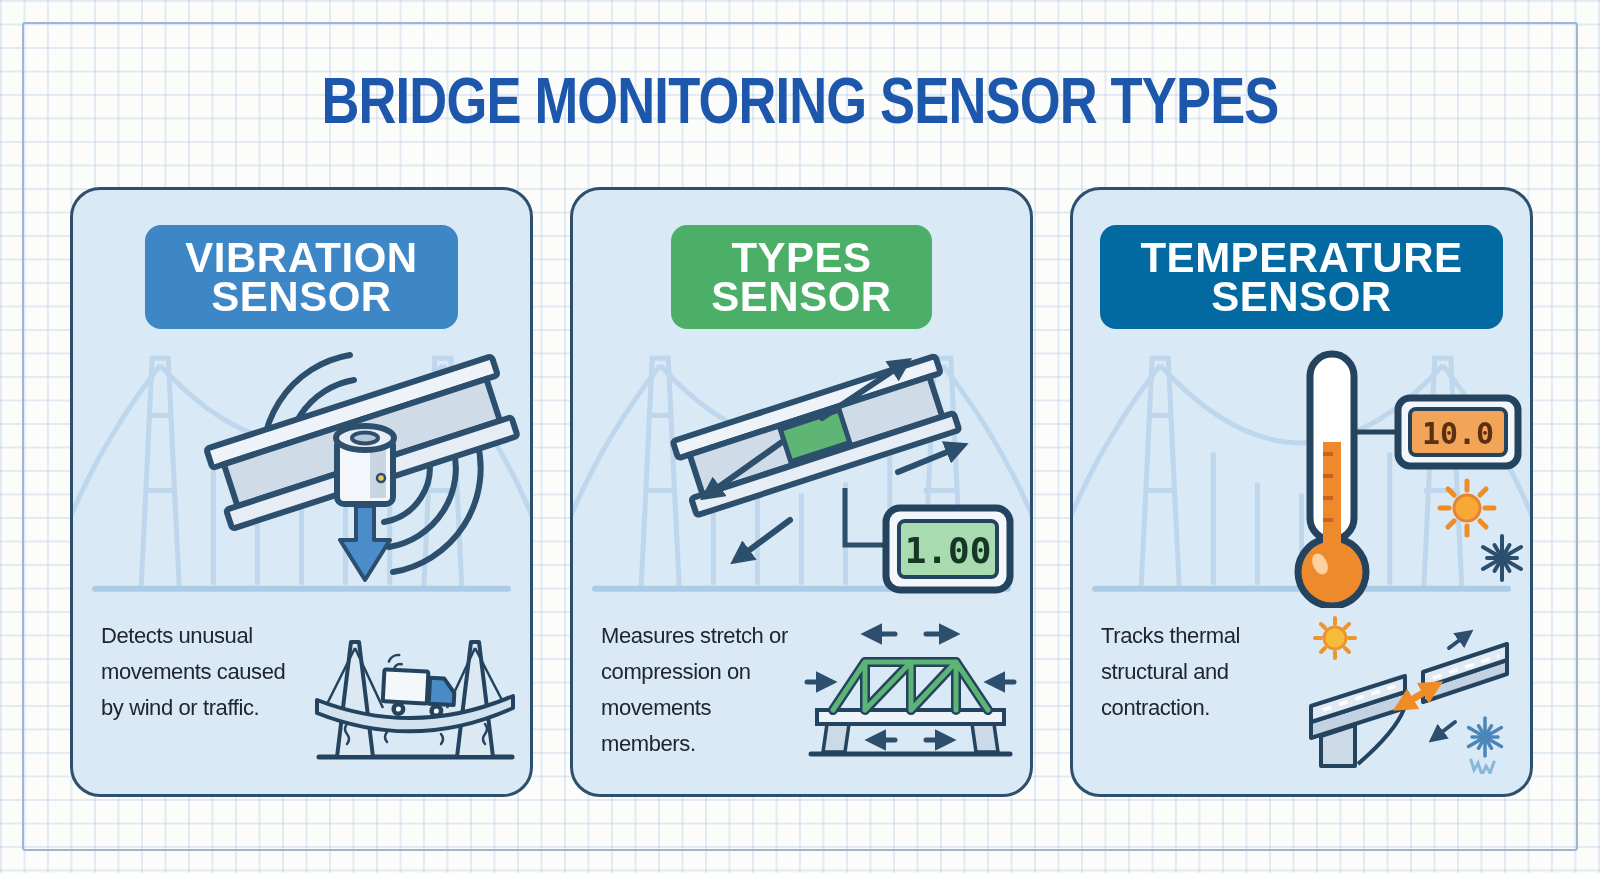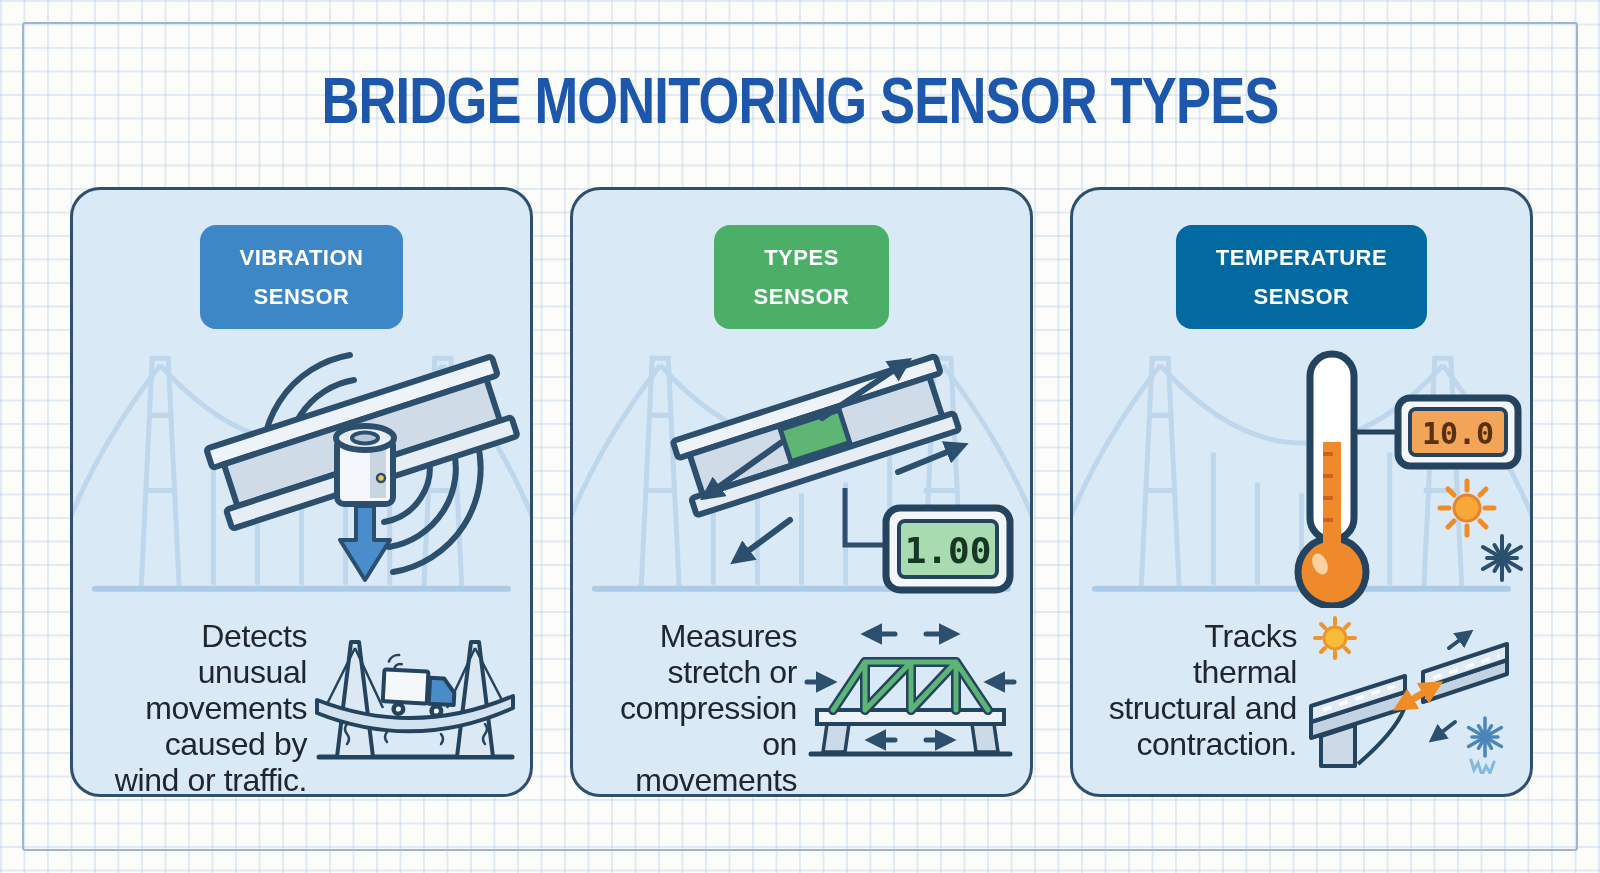--- a/index.html
+++ b/index.html
@@ -27,38 +27,37 @@
     display:flex;gap:37px;
   }
   .card{
     flex:1;position:relative;background:#d9e9f6;
     border:3.5px solid #2e4f6d;border-radius:30px;overflow:hidden;
   }
   .watermark{position:absolute;left:0;top:0;width:100%;height:100%;}
   .badge-wrap{position:relative;margin-top:35px;text-align:center;z-index:2;}
   .badge{
     display:inline-block;padding:13px 40px;border-radius:16px;
-    color:#fff;font-weight:bold;font-size:22px;line-height:39px;
+    color:#fff;font-weight:bold;font-size:42px;line-height:39px;
     letter-spacing:.5px;
   }
   .badge-vibration{background:#3d87c6;}
   .badge-strain{background:#4caf68;}
   .badge-temperature{background:#0369a1;}
   .main-illo{
     position:absolute;left:0;top:150px;width:100%;height:256px;
     display:flex;justify-content:flex-end;align-items:flex-start;z-index:1;
   }
   .desc-row{
     position:absolute;left:28px;right:12px;top:420px;bottom:14px;
     display:flex;align-items:flex-start;gap:6px;z-index:1;
   }
   .desc{
-    margin:8px 0 0 0;font-size:32px;line-height:36px;color:#20262e;
+    margin:8px 0 0 0;font-size:22px;line-height:36px;color:#20262e;
     letter-spacing:-.4px;
-    text-align:right;
   }
   .card-vibration .desc{width:228px;}
   .card-strain .desc{width:240px;}
   .card-temperature .desc{width:212px;}
   .mini{flex:0 0 auto;margin-top:2px;}
 </style>
 </head>
 <body>
 
 <div class="frame"></div>

